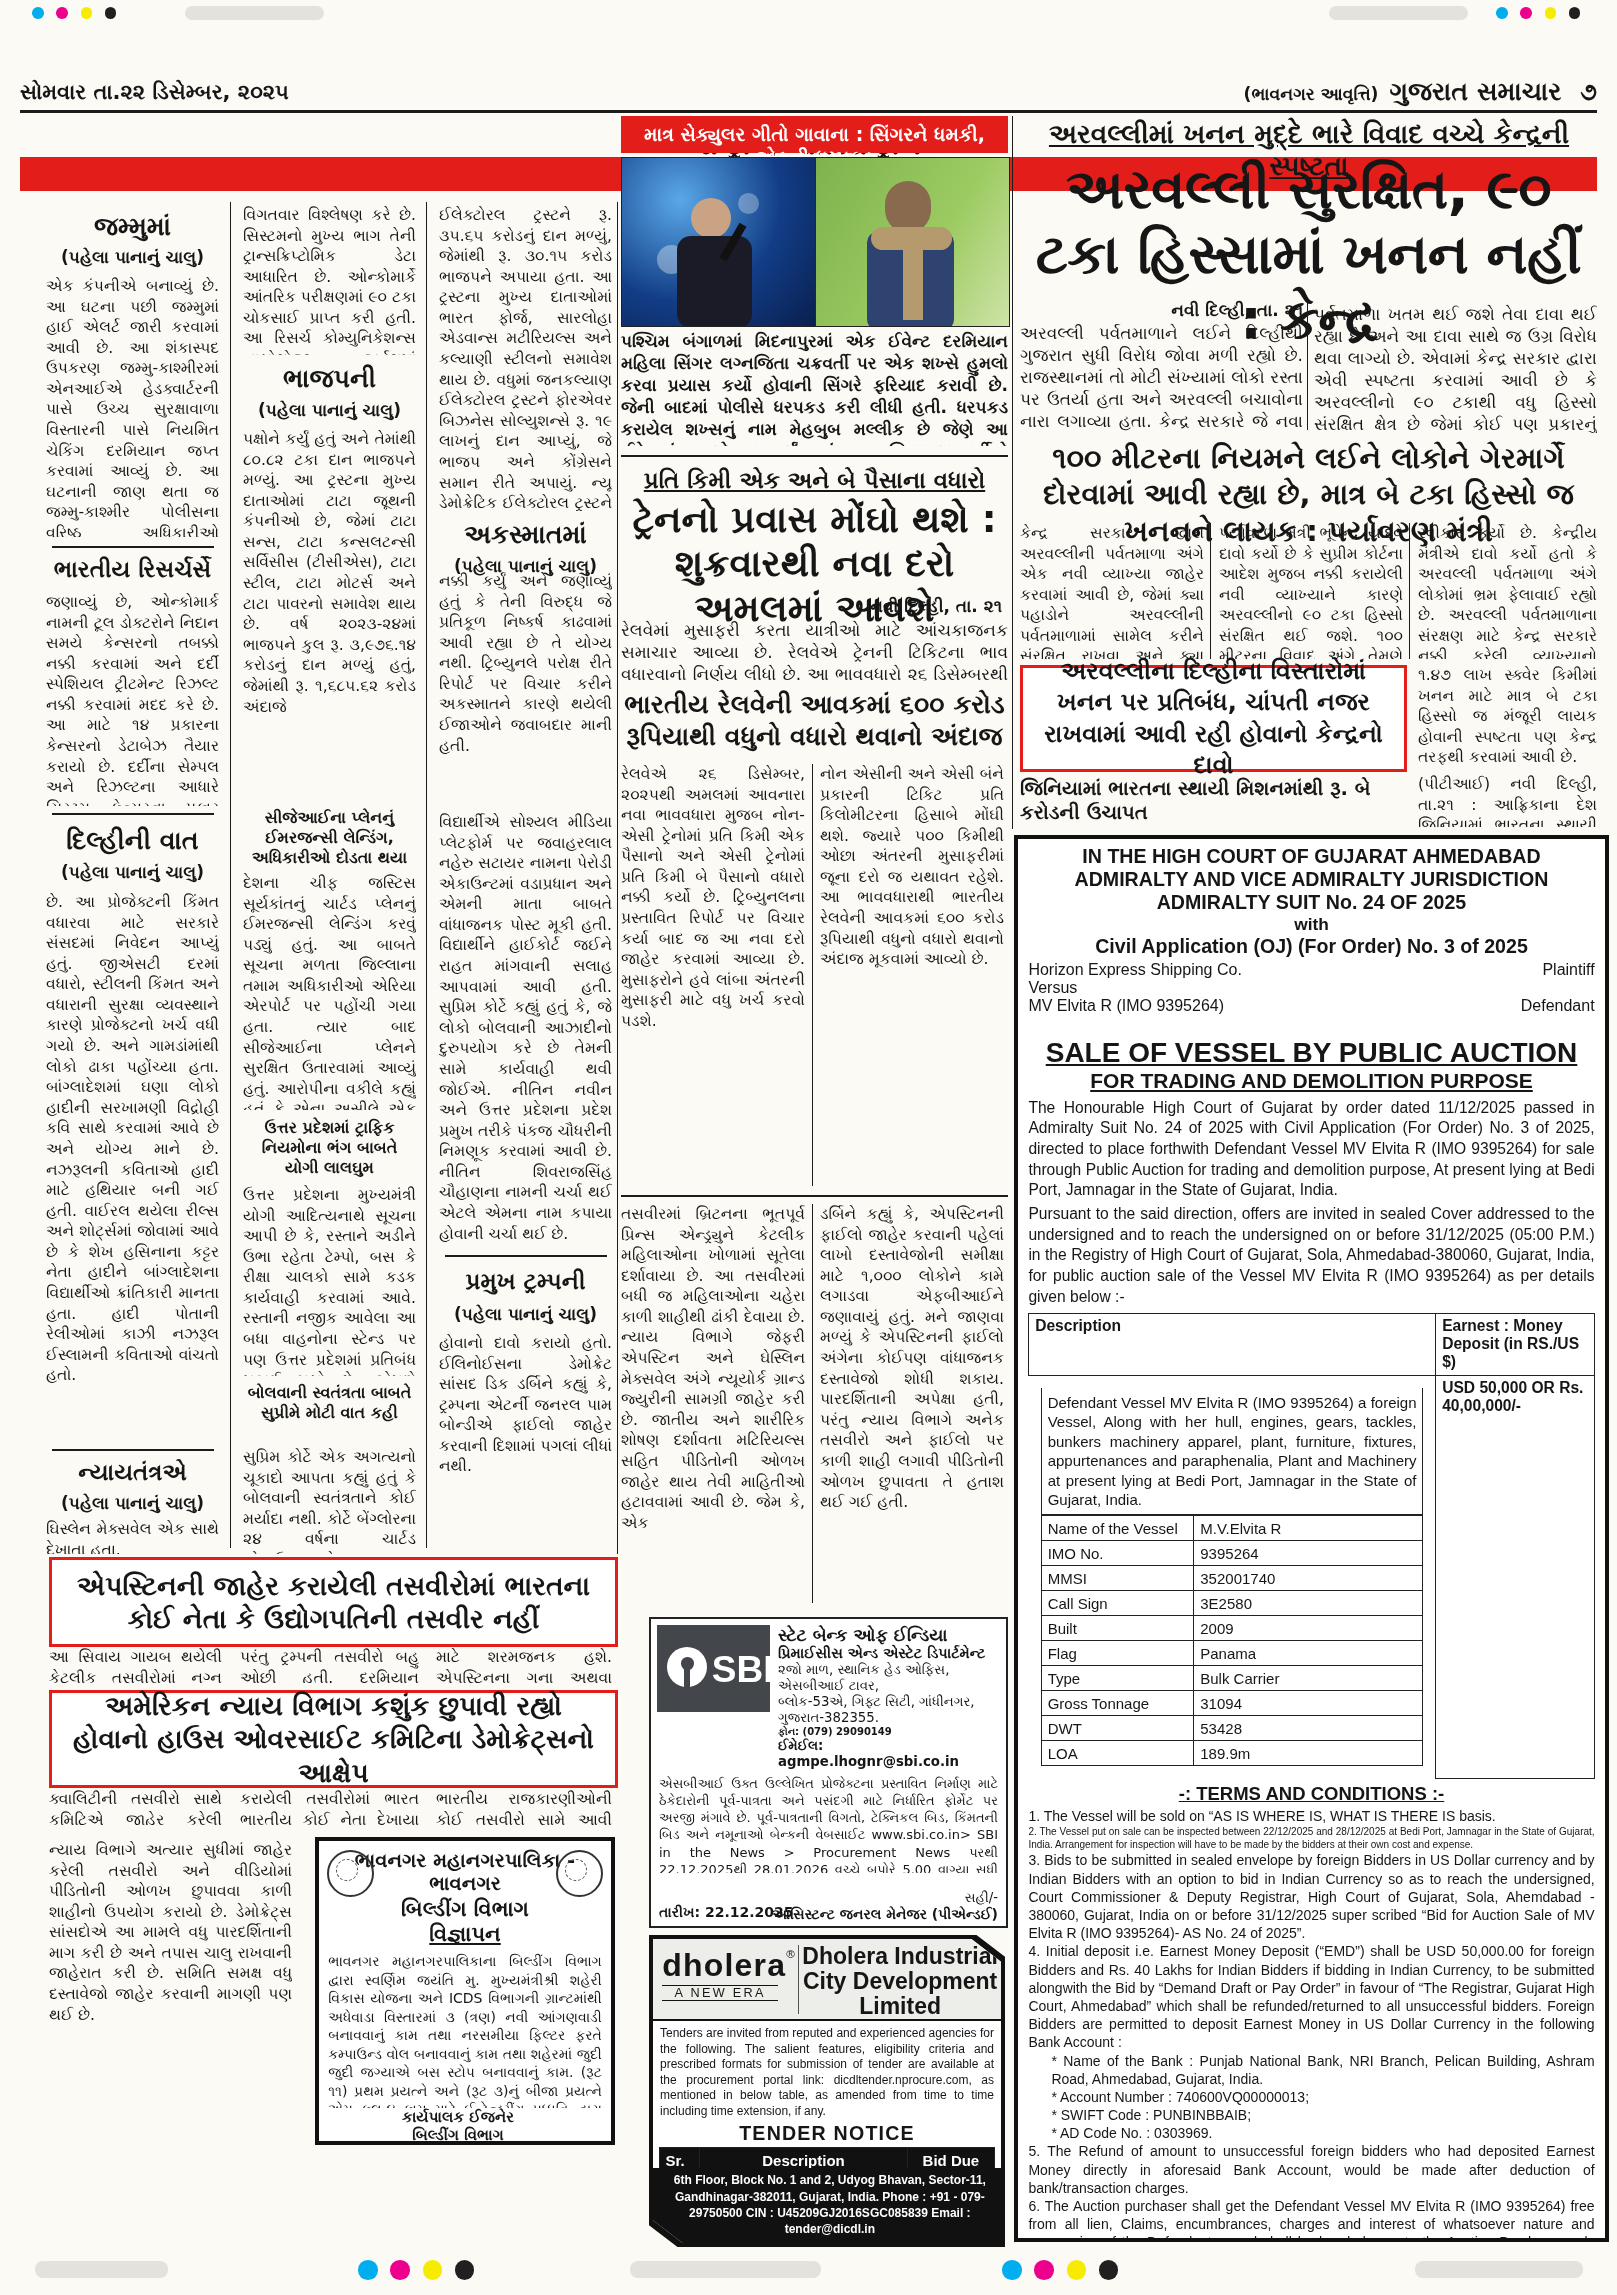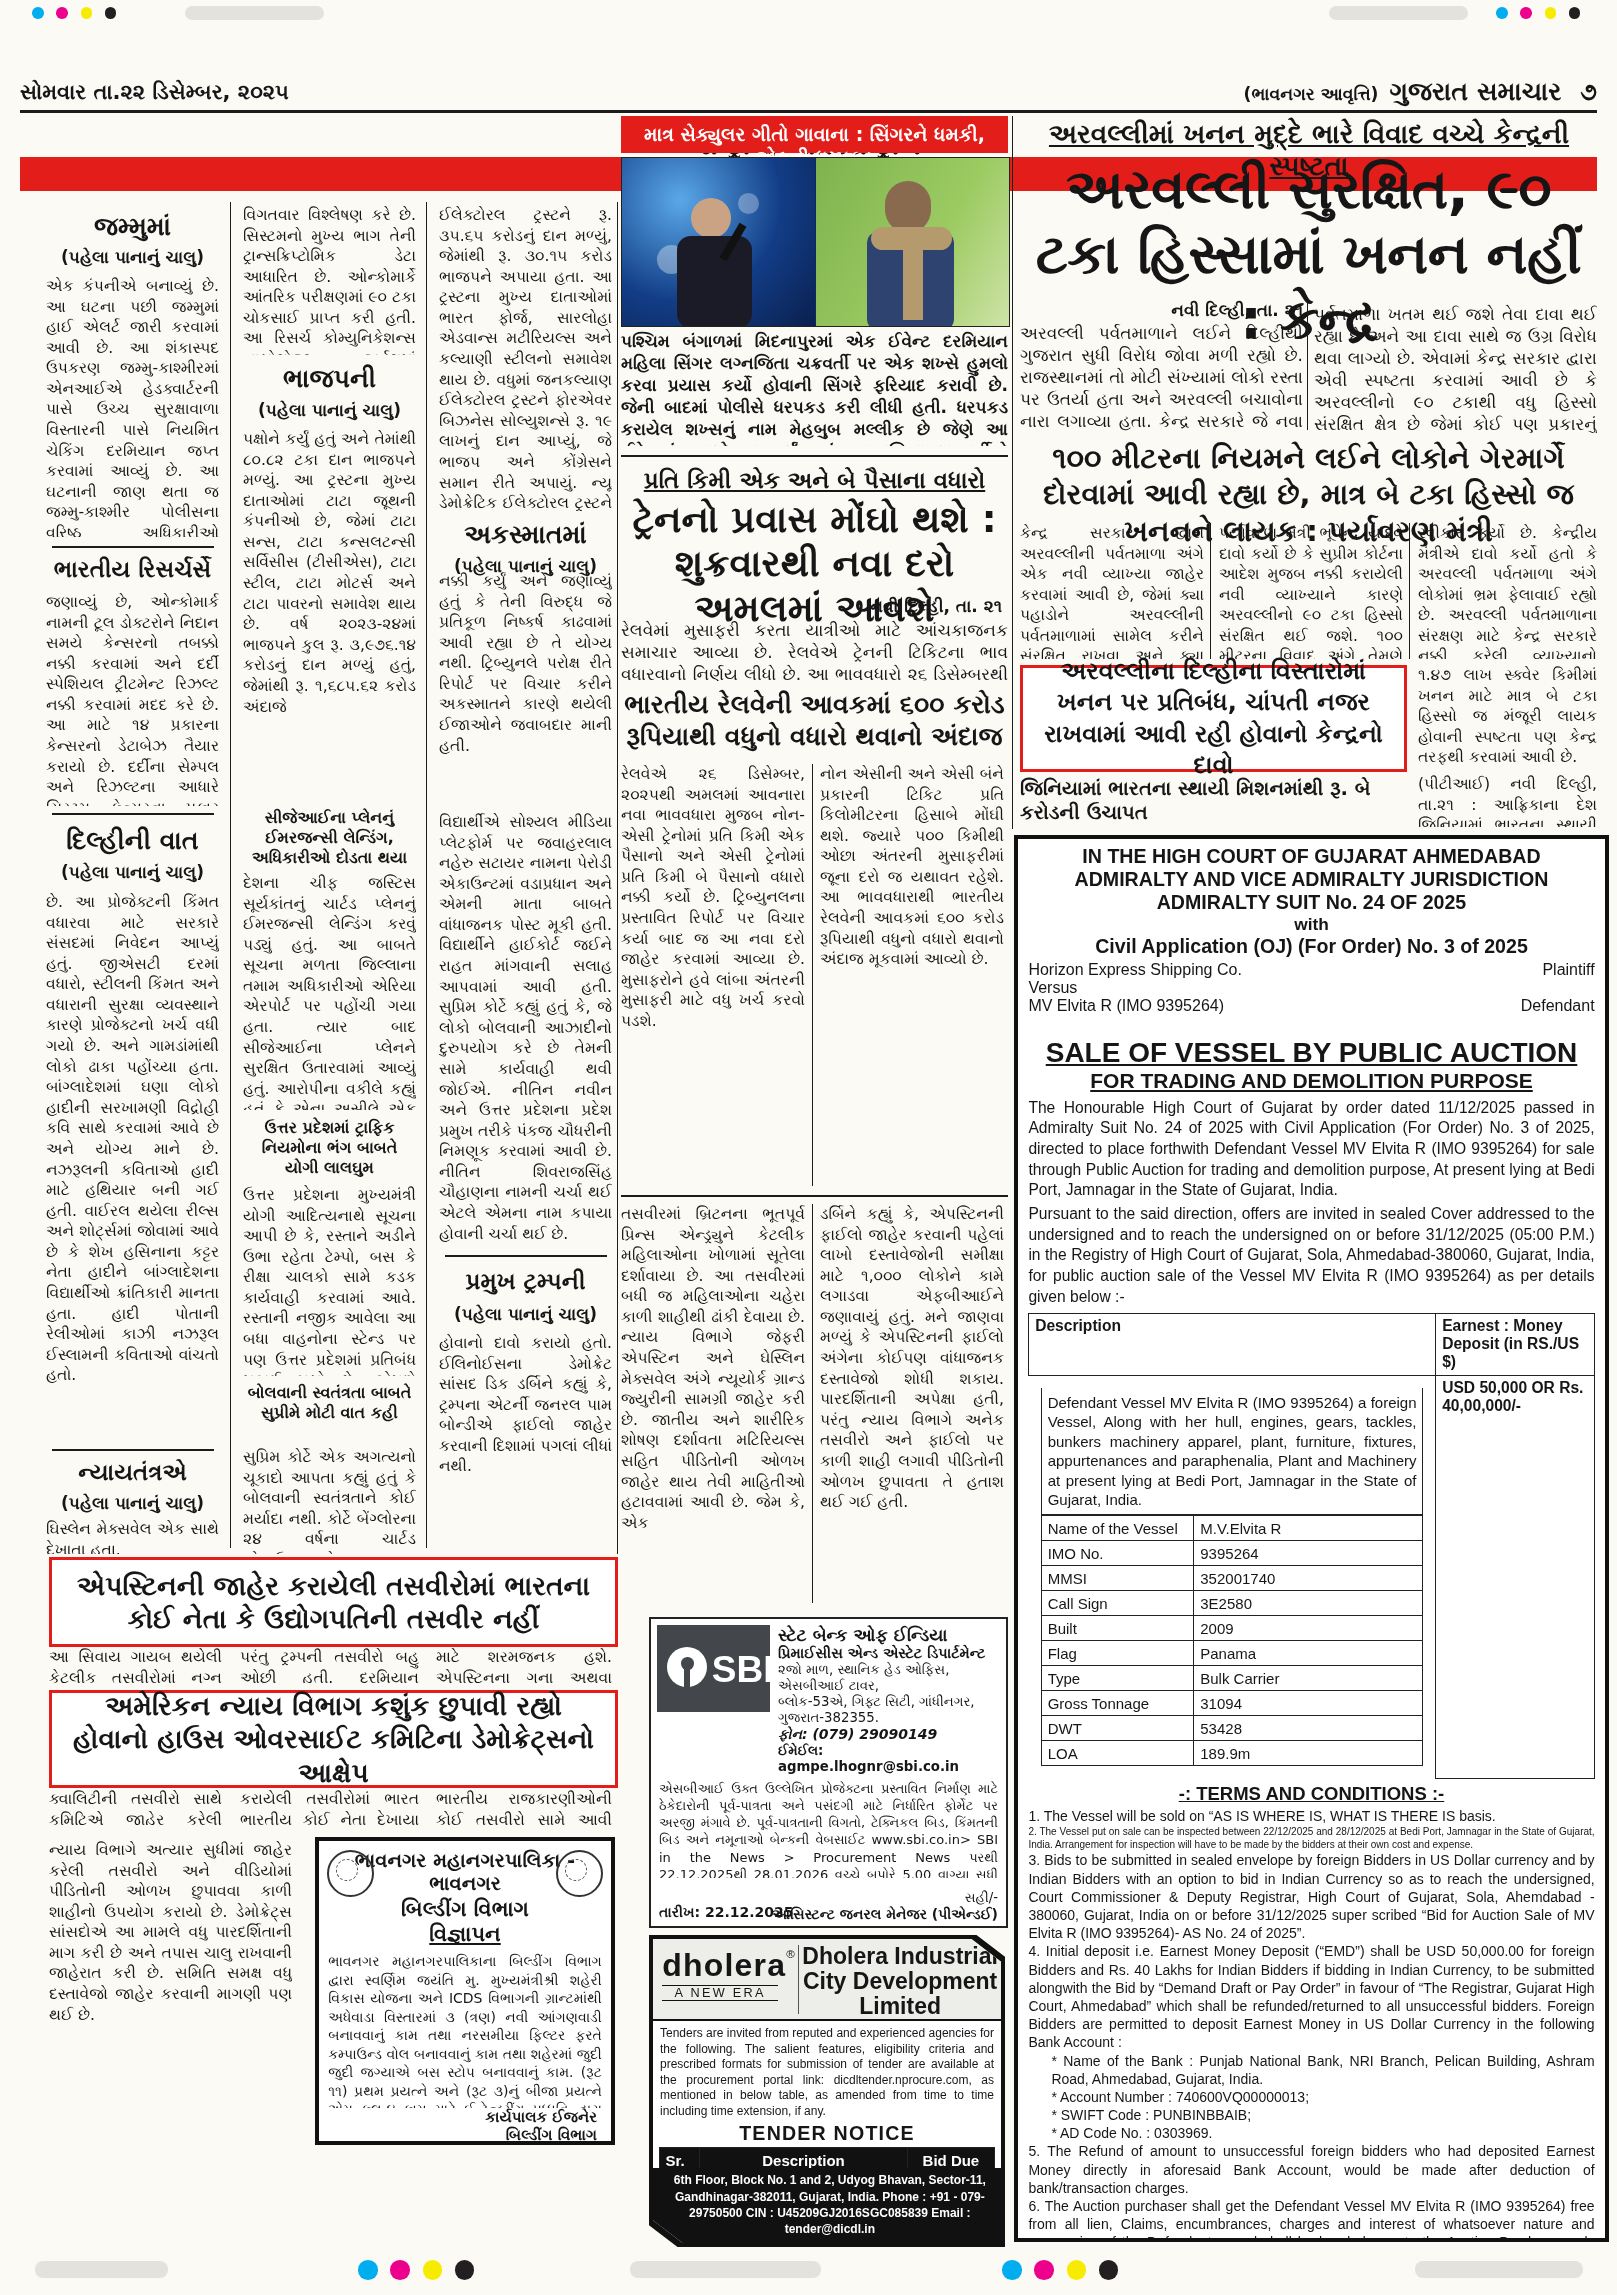--- a/index.html
+++ b/index.html
@@ -117,21 +117,21 @@
     <div style="position:absolute;left:8px;top:9.2px;width:43px;height:43px;border:2.3px solid #333;border-radius:50%;">
         <div style="margin:7px;width:19.6px;height:19.6px;border:1.7px dashed #555;border-radius:50%;"></div>
       </div>
     <div style="position:absolute;right:8px;top:9.2px;width:43px;height:43px;border:2.3px solid #333;border-radius:50%;">
         <div style="margin:7px;width:19.6px;height:19.6px;border:1.7px dashed #555;border-radius:50%;"></div>
       </div>
     <div class="ctr b" style="font-size:19.6px;margin-top:8px;">ભાવનગર મહાનગરપાલિકા - ભાવનગર</div>
     <div class="ctr b" style="font-size:21px;margin-top:2.3px;">બિલ્ડીંગ વિભાગ</div>
     <div class="ctr b" style="font-size:21px;margin-top:1.2px;text-decoration:underline;">વિજ્ઞાપન</div>
     <div class="jus ov" style="font-size:14px;line-height:1.32;margin:5.8px 9.2px 0 9.2px;height:156px;">ભાવનગર મહાનગરપાલિકાના બિલ્ડીંગ વિભાગ દ્વારા સ્વર્ણિમ જયંતિ મુ. મુખ્યમંત્રીશ્રી શહેરી વિકાસ યોજના અને ICDS વિભાગની ગ્રાન્ટમાંથી અધેવાડા વિસ્તારમાં ૩ (ત્રણ) નવી આંગણવાડી બનાવવાનું કામ તથા નરસમીયા ફિલ્ટર ફરતે કમ્પાઉન્ડ વોલ બનાવવાનું કામ તથા શહેરમાં જુદી જુદી જગ્યાએ બસ સ્ટોપ બનાવવાનું કામ. (રૂટ ૧૧) પ્રથમ પ્રયત્ને અને (રૂટ ૩)નું બીજા પ્રયત્ને એમ કુલ-૪ કામ માટે ઈ-ટેન્ડરીંગ પધ્ધતિ દ્વારા ઓન લાઈન ભાવો મંગાવવામાં આવે છે. આ કામ માટે https://tender.nprocure.com વેબ સાઈટ ઉપર તા. ૨૨-૧૨-૨૫થી તા. ૦૪-૦૧-૨૬ સુધી અને ચોથા બસ સ્ટોપ માટે તા. ૨૨-૧૨-૨૫થી તા. ૨૮-૧૨-૨૫ સુધી ભાવો ભરવા માટે ઉપલબ્ધ થશે. વધુ વિગતો માટે બિલ્ડીંગ વિભાગનો રૂબરૂ સંપર્ક કરી માહિતી મેળવી લેવા વિનંતી.</div>
-    <div style="text-align:right;margin-right:14px;">
+    <div style="text-align:center;margin-right:14px;">
       <div class="b" style="font-size:15px;">કાર્યપાલક ઈજનેર</div>
       <div class="b" style="font-size:15px;">બિલ્ડીંગ વિભાગ</div>
 
     </div>
   </div>
 
   <div class="abs rule-v" style="left:617px;top:202px;height:1352px;width:1.2px;"></div>
   <div class="abs redbg ctr" style="left:621px;top:116px;width:387px;height:37px;">
     <div class="b" style="color:#fff;font-size:19px;margin-top:7px;">માત્ર સેક્યુલર ગીતો ગાવાના : સિંગરને ધમકી, એકની ધરપકડ</div>
   </div>
@@ -173,21 +173,21 @@
         <div style="position:absolute;left:14px;top:10.4px;width:12.7px;height:12.7px;border-radius:50%;background:#43464b;"></div>
         <div style="position:absolute;left:17.3px;top:19.6px;width:5.8px;height:21px;background:#43464b;"></div>
       </div>
       <div class="b eng" style="position:absolute;left:55px;top:24px;color:#fff;font-size:37px;">SBI</div>
     </div>
     <div style="margin-left:127px;padding:5.8px 7px 0 0;">
       <div class="b" style="font-size:17.3px;">સ્ટેટ બેન્ક ઓફ ઈન્ડિયા</div>
       <div class="b" style="font-size:14.4px;">પ્રિમાઈસીસ એન્ડ એસ્ટેટ ડિપાર્ટમેન્ટ</div>
       <div style="font-size:13.3px;">૨જો માળ, સ્થાનિક હેડ ઓફિસ, એસબીઆઈ ટાવર,</div>
       <div style="font-size:13.3px;">બ્લોક-53એ, ગિફ્ટ સિટી, ગાંધીનગર, ગુજરાત-382355.</div>
-      <div class="b" style="font-size:14px;font-style:italic;">ફોન: (079) 29090149</div>
+      <div class="b" style="font-size:10px;">ફોન: (079) 29090149</div>
       <div class="b" style="font-size:13.3px;">ઈમેઈલ: agmpe.lhognr@sbi.co.in</div>
     </div>
     <div class="jus ov" style="font-size:13px;line-height:1.33;margin:5.8px 8px 0 8px;height:98px;">એસબીઆઈ ઉક્ત ઉલ્લેખિત પ્રોજેક્ટના પ્રસ્તાવિત નિર્માણ માટે ઠેકેદારોની પૂર્વ-પાત્રતા અને પસંદગી માટે નિર્ધારિત ફોર્મેટ પર અરજી મંગાવે છે. પૂર્વ-પાત્રતાની વિગતો, ટેક્નિકલ બિડ, કિંમતની બિડ અને નમૂનાઓ બેન્કની વેબસાઈટ www.sbi.co.in&gt; SBI in the News &gt; Procurement News પરથી 22.12.2025થી 28.01.2026 વચ્ચે બપોરે 5.00 વાગ્યા સુધી ડાઉનલોડ કરી શકાશે. સંપૂર્ણ ભરેલા દસ્તાવેજો સુપરત કરવાની છેલ્લી તારીખ 28.01.2026ના રોજ અથવા પૂર્વે બપોરે 5.00 વાગ્યા સુધી રહેશે. આરએફઆઈટી માટેના શુદ્ધિપત્રક/પરિશિષ્ટ, જો કોઈ હોય તો, ફક્ત વેબસાઈટ પર ઓનલાઈન પ્રસિદ્ધ થશે.</div>
     <div style="position:absolute;left:8px;bottom:4.6px;font-size:14px;font-weight:bold;">તારીખ: 22.12.2025</div>
     <div style="position:absolute;right:8px;bottom:19.6px;font-size:13.3px;text-align:right;">સહી/-</div>
     <div style="position:absolute;right:8px;bottom:3.5px;font-size:14px;font-weight:bold;text-align:right;">આસિસ્ટન્ટ જનરલ મેનેજર (પીએન્ડઈ)</div>
   </div>
 
   <div class="abs ov" style="left:649px;top:1935px;width:356px;height:312px;background:#111;clip-path:polygon(0 0,92% 0,100% 7%,100% 100%,8% 100%,0 93%);">
     <div style="position:absolute;left:4px;top:4px;right:4px;bottom:4px;background:#fff;clip-path:polygon(0 0,91.5% 0,100% 7.5%,100% 100%,8.5% 100%,0 92.5%);">

